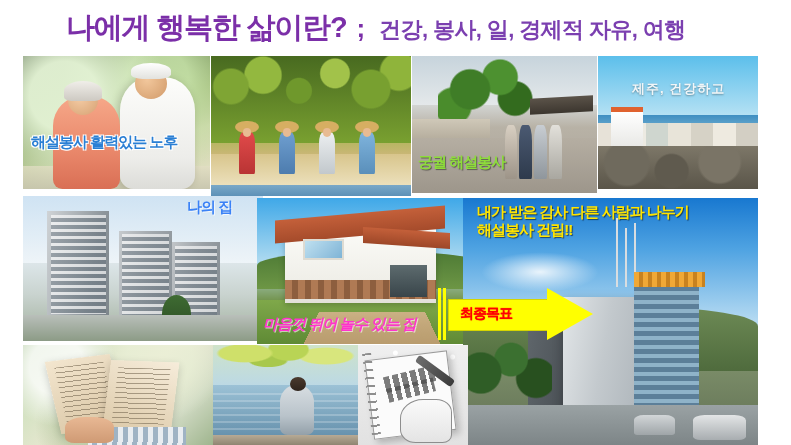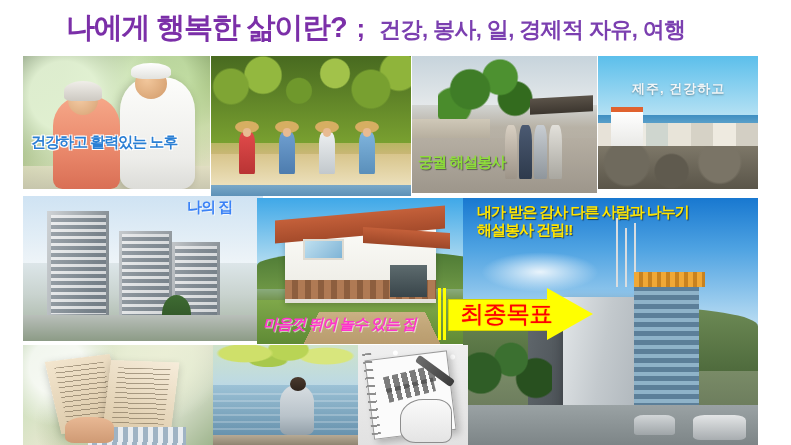--- a/index.html
+++ b/index.html
@@ -255,21 +255,21 @@
      background:linear-gradient(180deg,#fafafa,#e4e4e4);border:1.4px solid #8d8d8d;
      border-radius:44% 30% 18% 30%;}
 
   
   .arrow{position:absolute;display:flex;align-items:center;justify-content:flex-start;}
   .arrow-body{position:absolute;left:0;top:22%;width:72%;height:56%;background:#ffff00;
      border:1.5px solid #d6d600;border-right:none;}
   .arrow-head{position:absolute;left:68%;top:0;width:0;height:0;
      border-top:26px solid transparent;border-bottom:26px solid transparent;
      border-left:46px solid #ffff00;}
-  .arrow-label{position:relative;z-index:3;color:#ff0000;font-weight:normal;font-size:24px;
+  .arrow-label{position:relative;z-index:3;color:#ff0000;font-weight:bold;font-size:14px;
      letter-spacing:-1px;margin-left:12px;text-shadow:0 0 1px #ff0000;}
   .arrow-bars{position:absolute;left:-10px;top:0;width:10px;height:100%;
      background:repeating-linear-gradient(90deg,#ffff00 0 3px,rgba(0,0,0,0) 3px 5px);}
 </style>
 </head>
 <body>
 
 <div class="slide">
 
   <div class="title-row">
@@ -283,21 +283,21 @@
     <div class="cell" style="left:0px;top:0px;width:187px;height:133px;">
       <div class="ph p-elderly">
         <div class="e-ground"></div>
         <div class="e-man"></div>
         <div class="e-man-head"></div>
         <div class="e-man-cap"></div>
         <div class="e-woman"></div>
         <div class="e-woman-head"></div>
         <div class="e-woman-hair"></div>
       </div>
-      <div class="cap cap-blue" style="left:8px;top:78px;font-size:15px;">건강하고 활력있는 노후</div>
+      <div class="cap cap-blue" style="left:8px;top:78px;font-size:15px;">해설봉사 활력있는 노후</div>
     </div>
 
     <div class="cell" style="left:188px;top:0px;width:200px;height:140px;">
       <div class="ph p-travel">
         <div class="t-trees"></div>
         <div class="t-sand"></div>
         <div class="t-water"></div>
         <div class="walker" style="left:14%;background:linear-gradient(180deg,#e14a4a,#b93434);">
             <span class="hat"></span>
             <span class="hd"></span>

